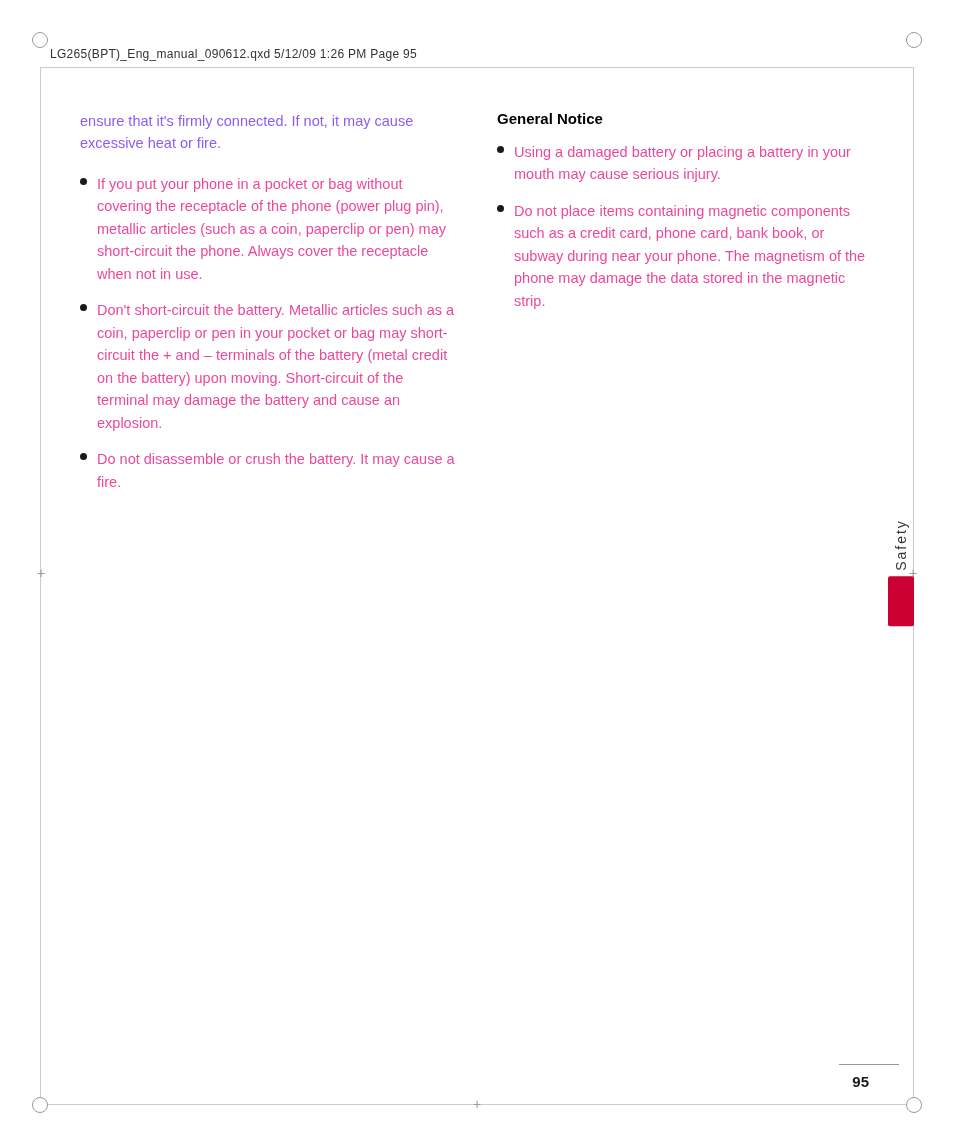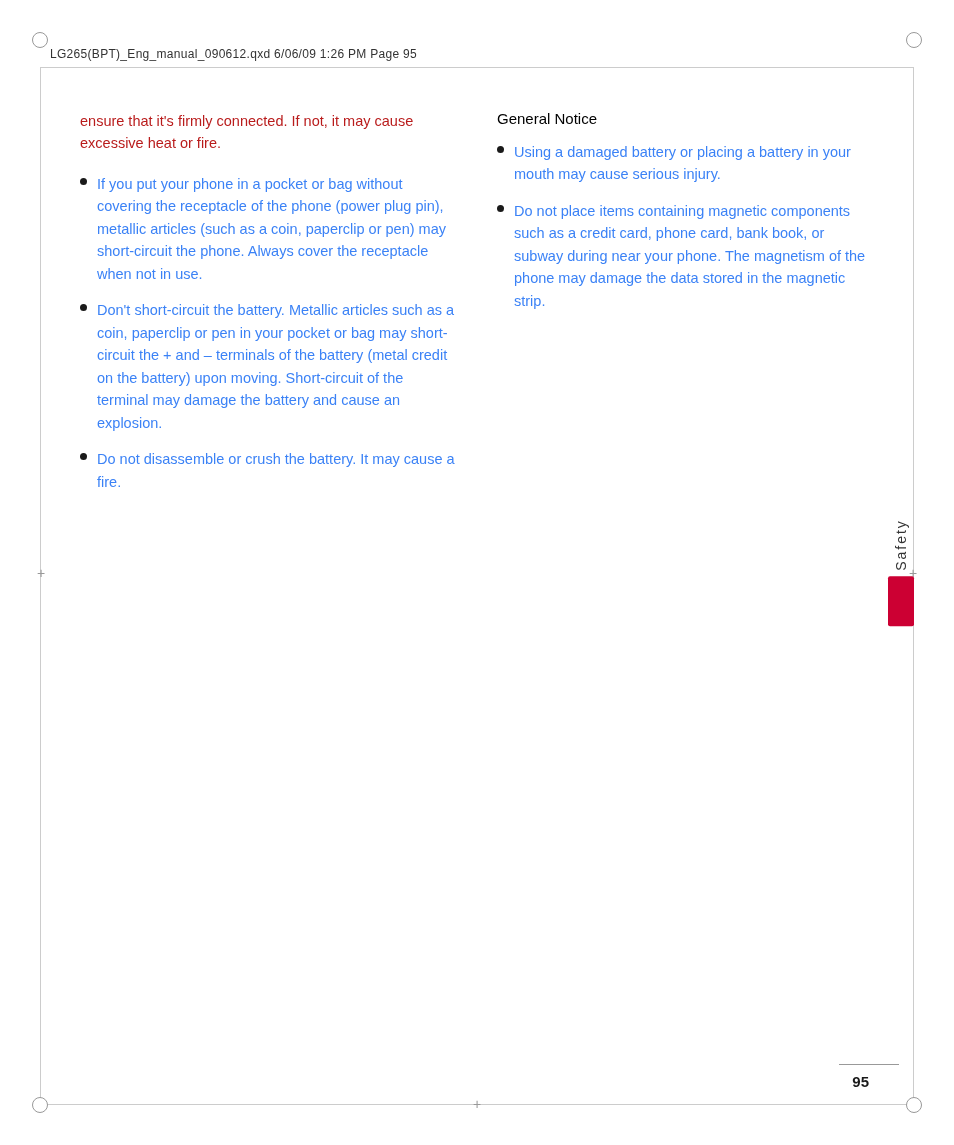--- a/index.html
+++ b/index.html
@@ -96,43 +96,43 @@
 
     
     .right-column {
       flex: 1;
       padding-top: 10px;
     }
 
     .intro-text {
       font-size: 14.5px;
       line-height: 1.55;
-      color: #b91c1c;
+      color: #8b5cf6;
       margin-bottom: 18px;
     }
 
     .section-title {
       font-size: 15px;
-      font-weight: normal;
+      font-weight: bold;
       color: #000;
       margin-bottom: 14px;
     }
 
     .bullet-list {
       list-style: none;
       padding: 0;
     }
 
     .bullet-list li {
       display: flex;
       align-items: flex-start;
       margin-bottom: 14px;
       font-size: 14.5px;
       line-height: 1.55;
-      color: #3b82f6;
+      color: #ec4899;
     }
 
     .bullet-dot {
       display: inline-block;
       width: 7px;
       height: 7px;
       border-radius: 50%;
       background: #1a1a1a;
       flex-shrink: 0;
       margin-top: 5px;
@@ -185,21 +185,21 @@
       height: 1px;
       background: #999;
     }
   </style>
 </head>
 <body>
 
 <div class="page-border"></div>
 
 <div class="header-bar">
-  <span class="header-text">LG265(BPT)_Eng_manual_090612.qxd   6/06/09   1:26 PM   Page 95</span>
+  <span class="header-text">LG265(BPT)_Eng_manual_090612.qxd   5/12/09   1:26 PM   Page 95</span>
 </div>
 
 <div class="reg-mark top-left"></div>
 <div class="reg-mark top-right"></div>
 <div class="reg-mark bottom-left"></div>
 <div class="reg-mark bottom-right"></div>
 
 <div class="plus-mark mid-left">+</div>
 <div class="plus-mark mid-right">+</div>
 <div class="plus-mark mid-bottom">+</div>

